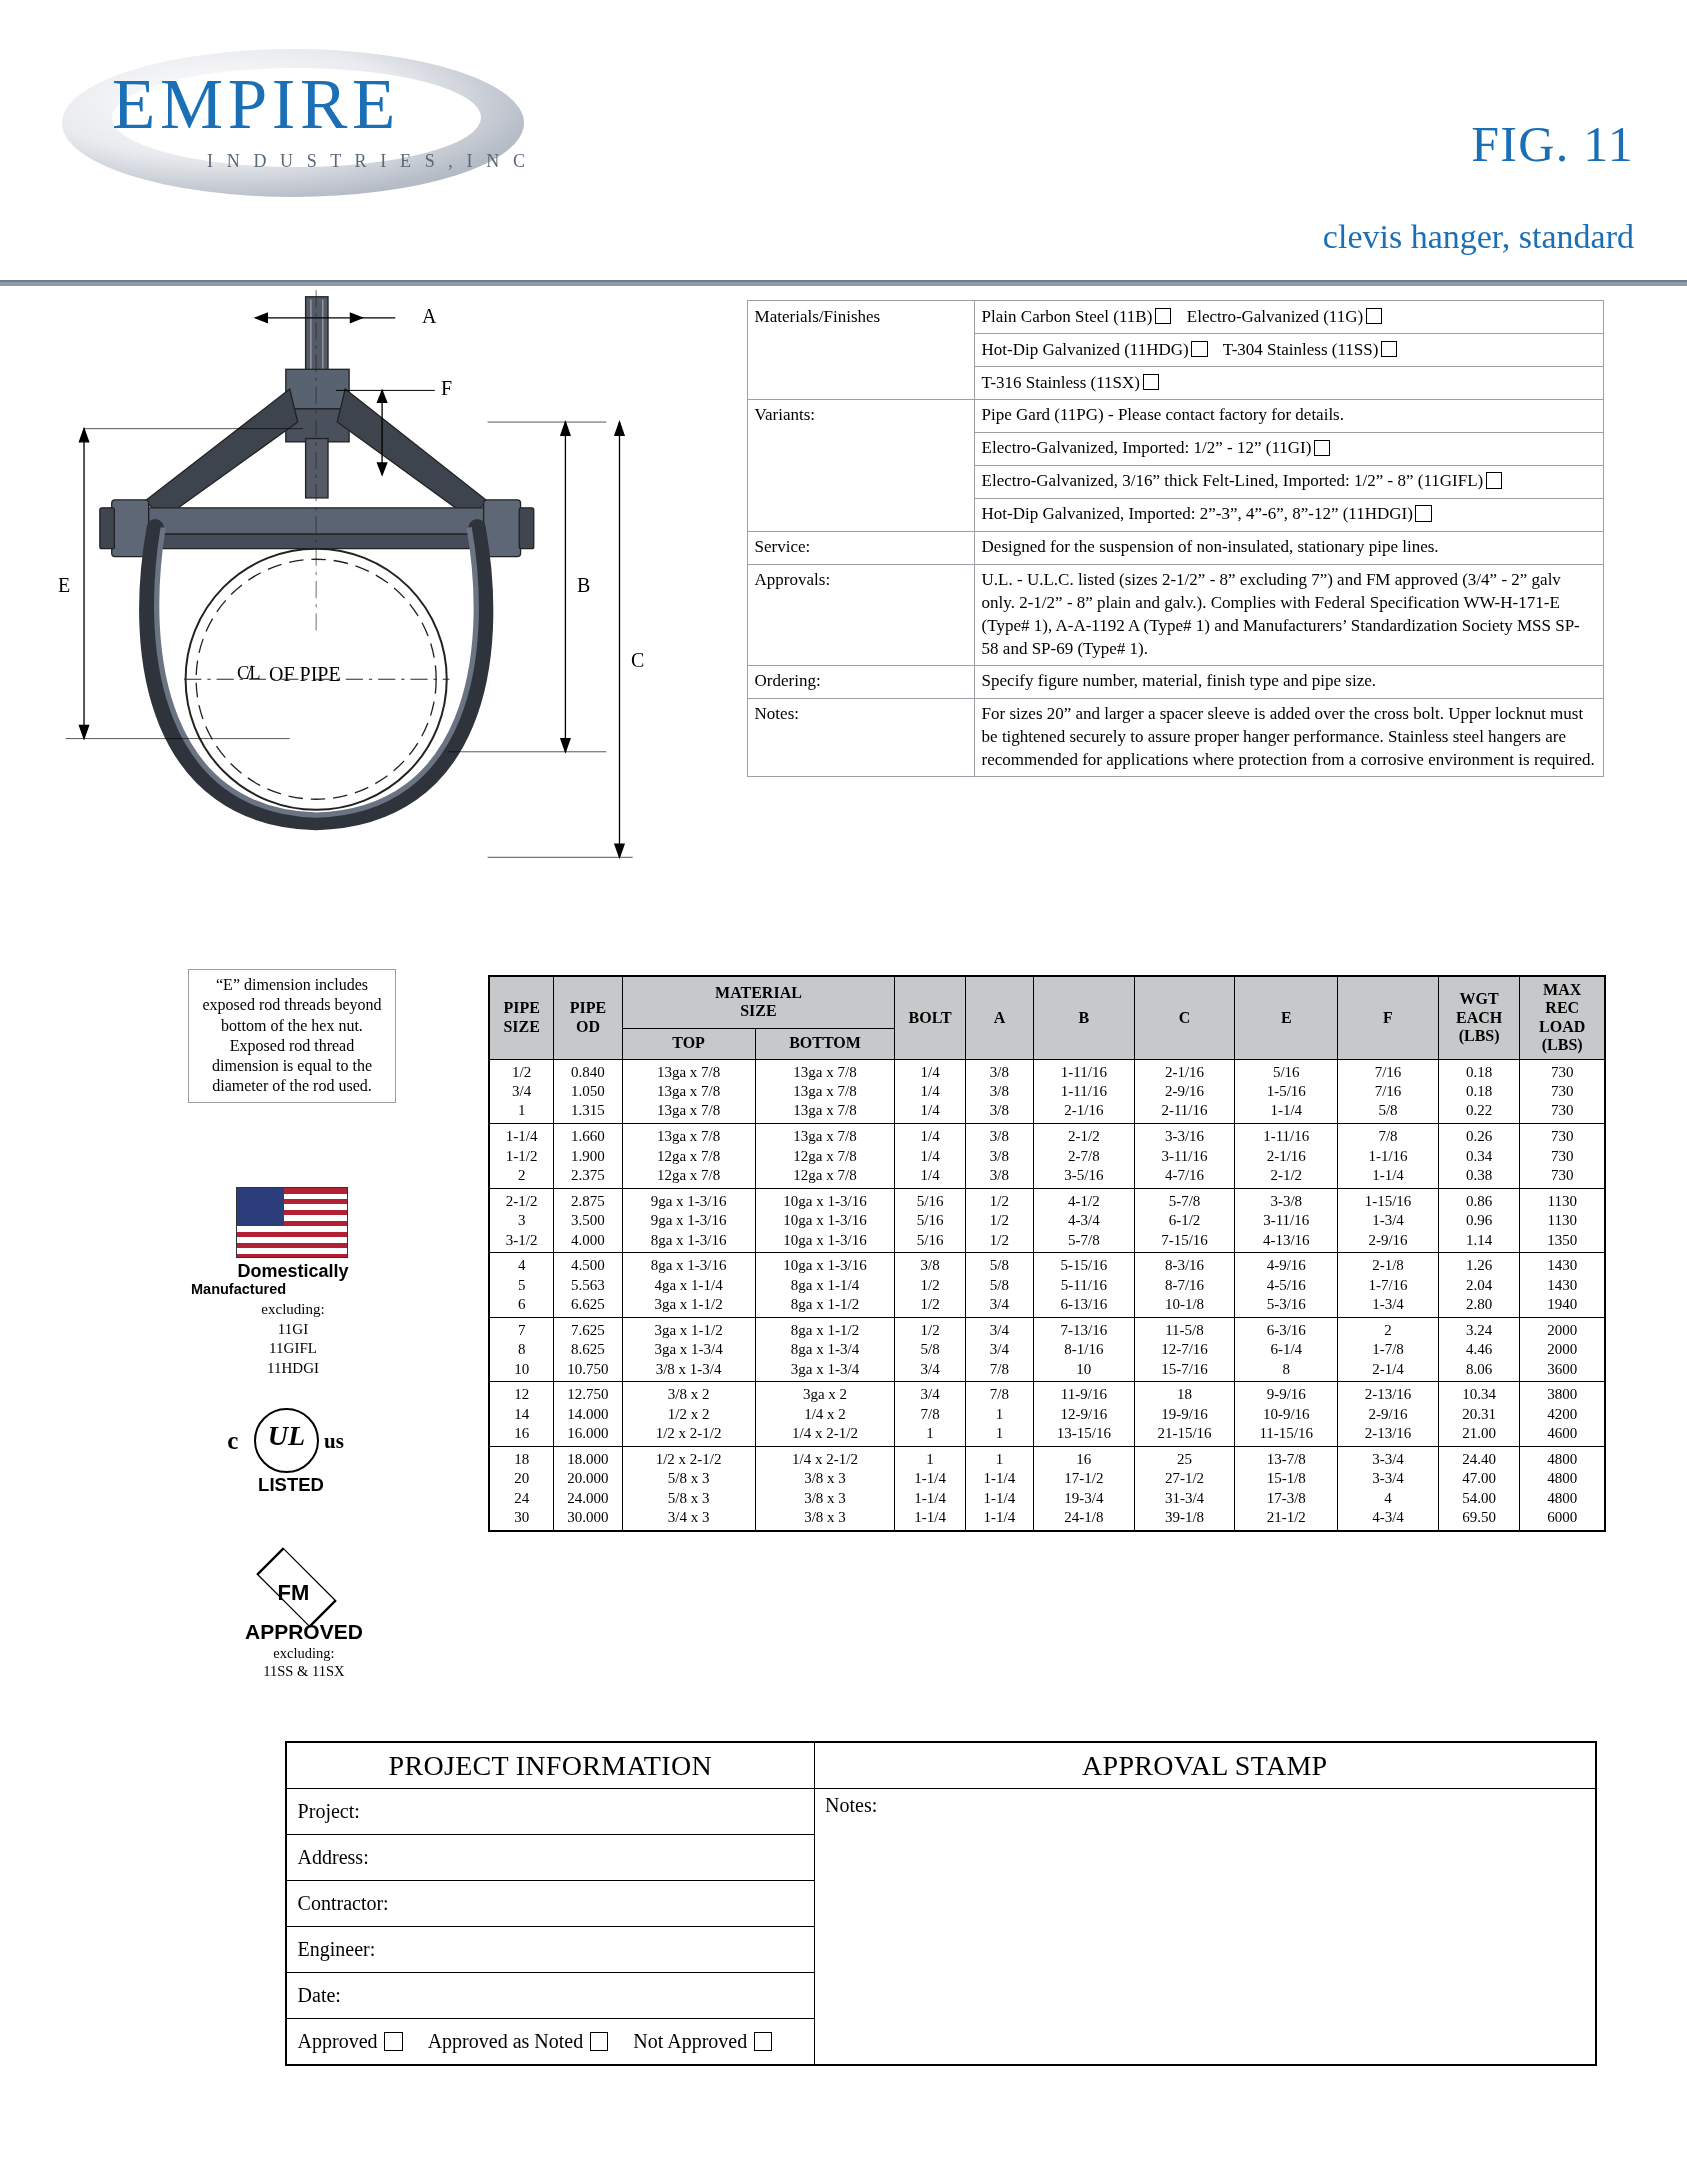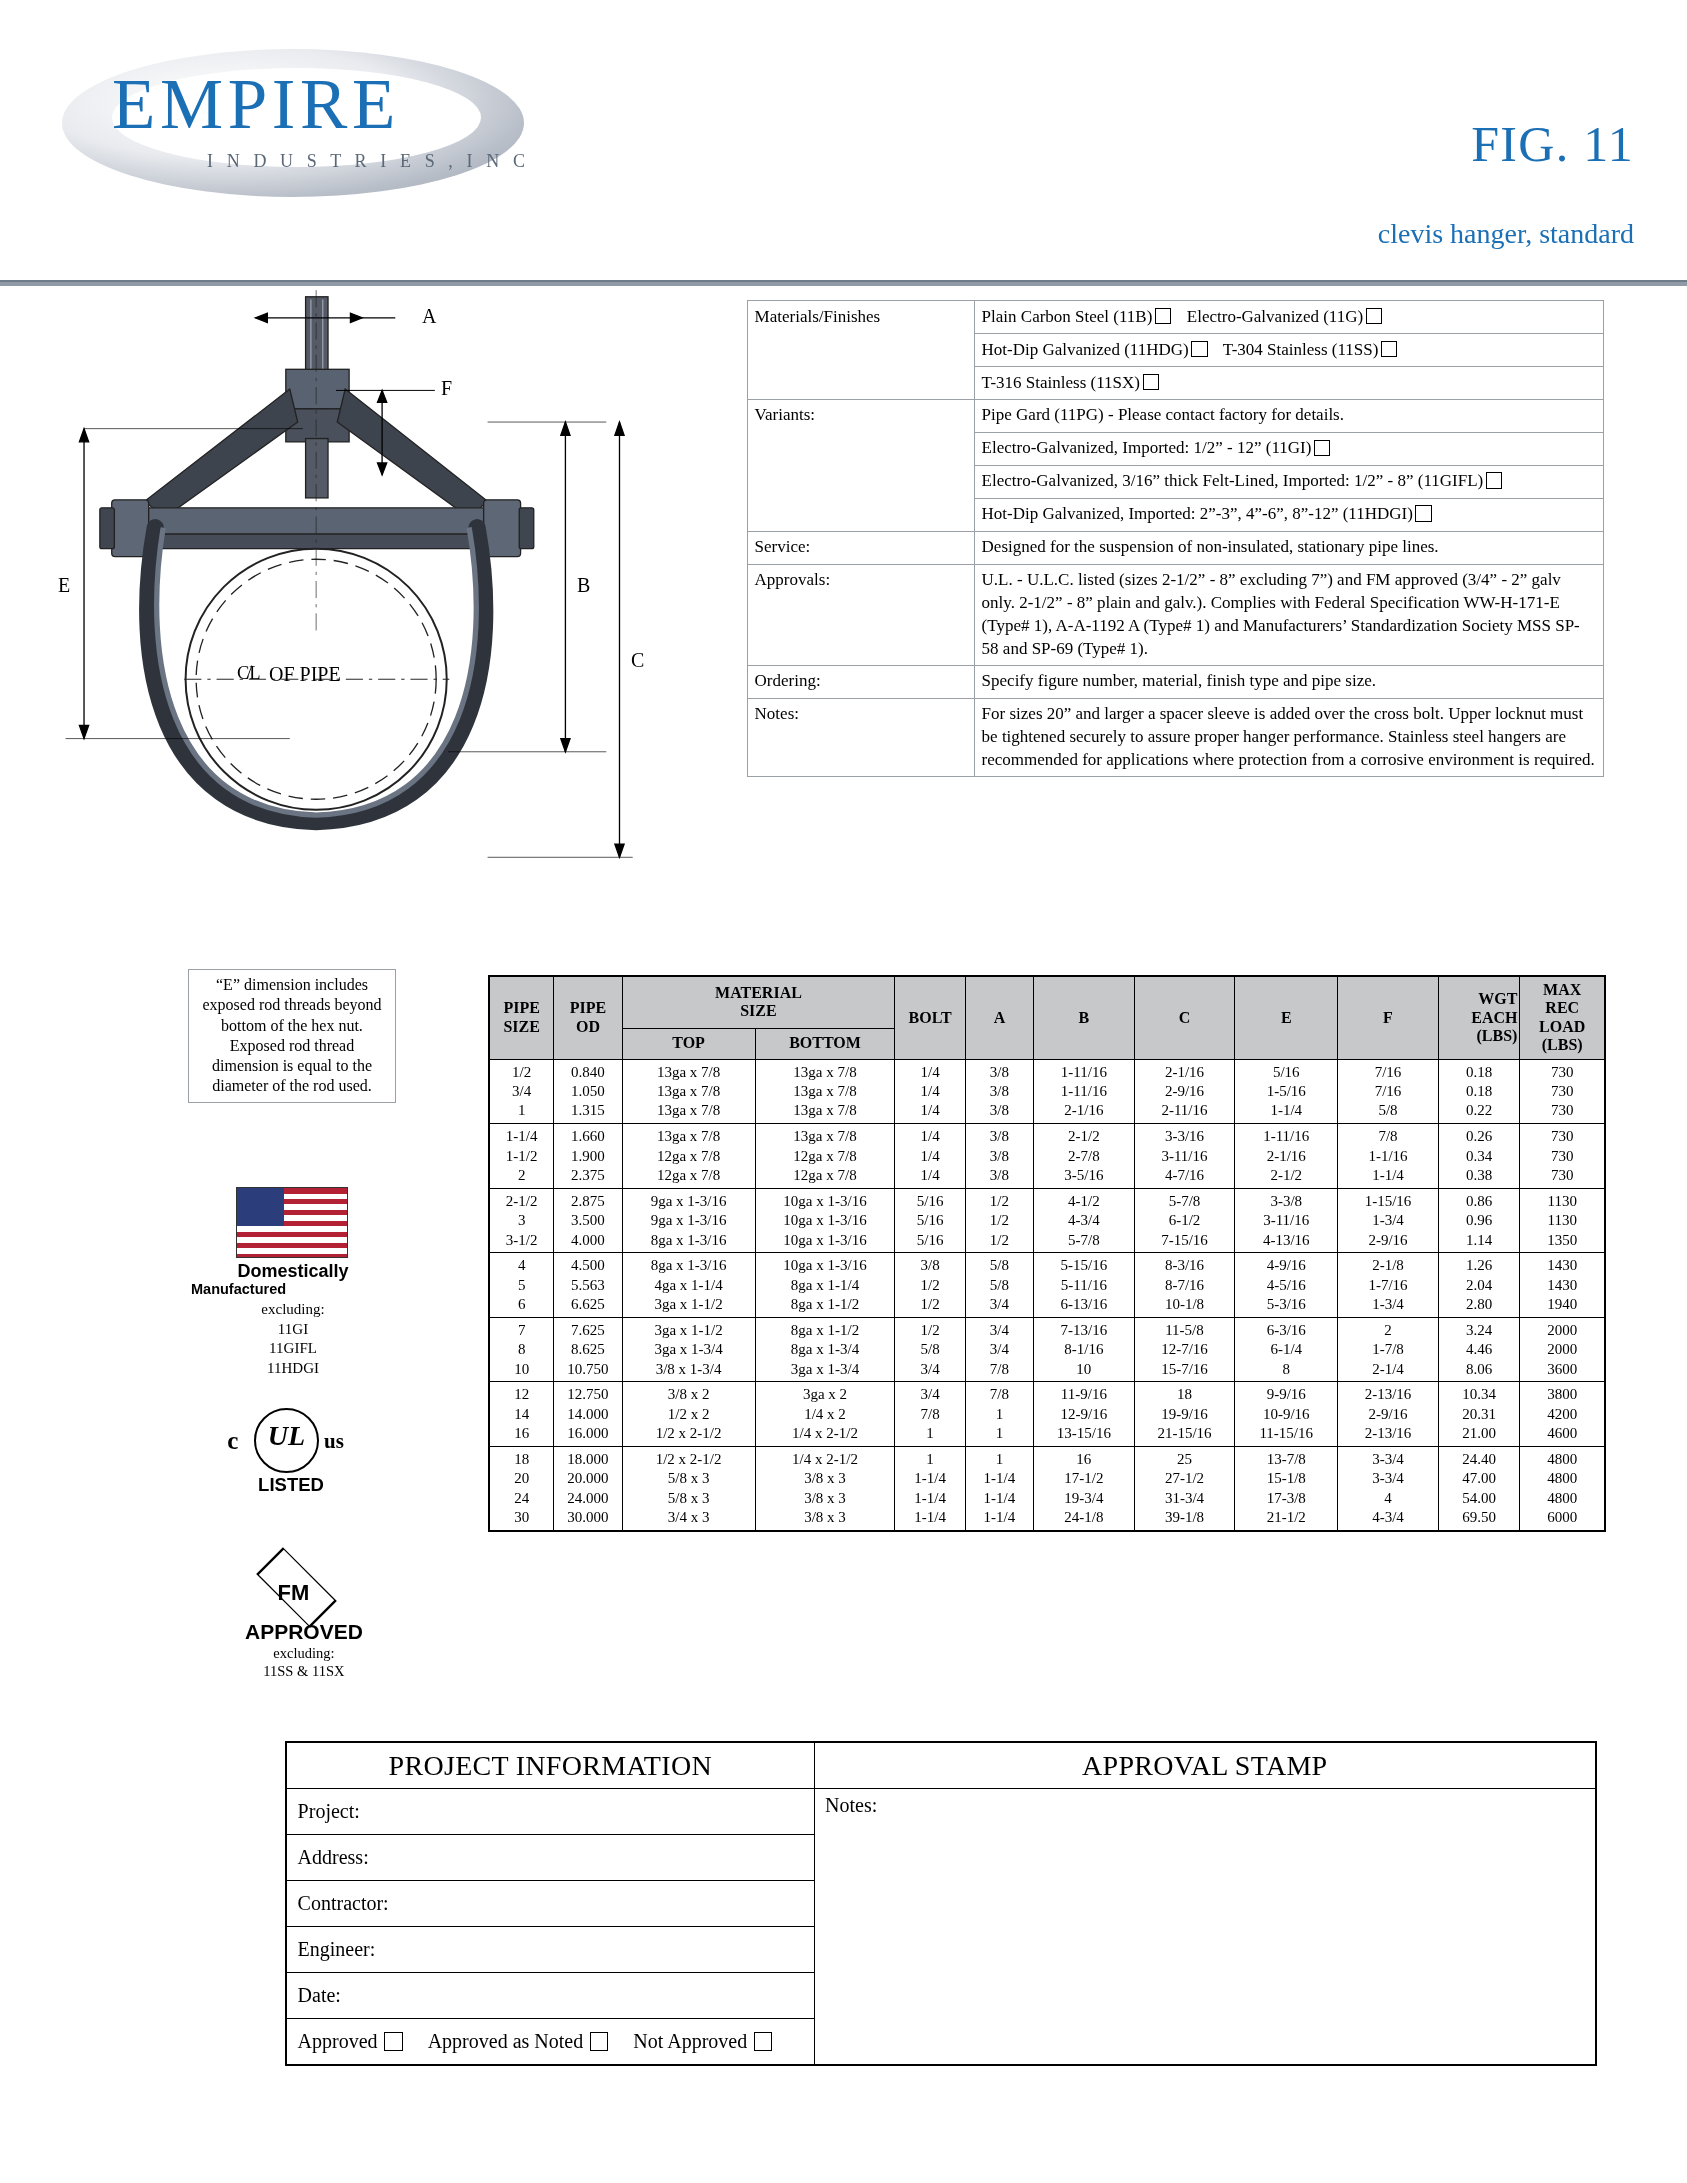--- a/index.html
+++ b/index.html
@@ -36,21 +36,21 @@
     position:absolute; left:158px; top:115px;
     font-family:"Liberation Serif", serif;
     font-size:18px; letter-spacing:4.6px; color:#5a6878;
   }
   #fig-title {
     position:absolute; right:53px; top:115px; text-align:right;
     font-size:50px; color:#1b6fb5; letter-spacing:1.3px;
   }
   #fig-sub {
     position:absolute; right:53px; top:218px; text-align:right;
-    font-size:28px; color:#1b6fb5;
+    font-size:34px; color:#1b6fb5;
   }
   #header-rule {
     position:absolute; left:0; top:280px; width:1687px; height:6px;
     background:#8f9aa6;
     border-top:2px solid #6e7b88;
   }
 
   
   #drawing { position:absolute; left:26px; top:290px; width:699px; height:640px; }
   .lbl { position:absolute; font-size:20px; font-family:"Liberation Serif", serif; }
@@ -349,21 +349,21 @@
       <th rowspan="2" style="width:61px;"><span style="white-space:pre-line">PIPE
 OD</span></th>
       <th colspan="2" style="width:244px;"><span style="white-space:pre-line">MATERIAL
 SIZE</span></th>
       <th rowspan="2" style="width:63px;"><span>BOLT</span></th>
       <th rowspan="2" style="width:61px;"><span>A</span></th>
       <th rowspan="2" style="width:90px;"><span>B</span></th>
       <th rowspan="2" style="width:90px;"><span>C</span></th>
       <th rowspan="2" style="width:92px;"><span>E</span></th>
       <th rowspan="2" style="width:90px;"><span>F</span></th>
-      <th rowspan="2" style="width:73px;text-align:right;"><span style="white-space:pre-line">WGT
+      <th rowspan="2" style="width:73px;"><span style="white-space:pre-line">WGT
 EACH
 (LBS)</span></th>
       <th rowspan="2" style="width:76px;"><span style="white-space:pre-line">MAX
 REC
 LOAD
 (LBS)</span></th>
     </tr>
     <tr>
       <th style="width:119px;"><span>TOP</span></th>
       <th style="width:125px;"><span>BOTTOM</span></th>

